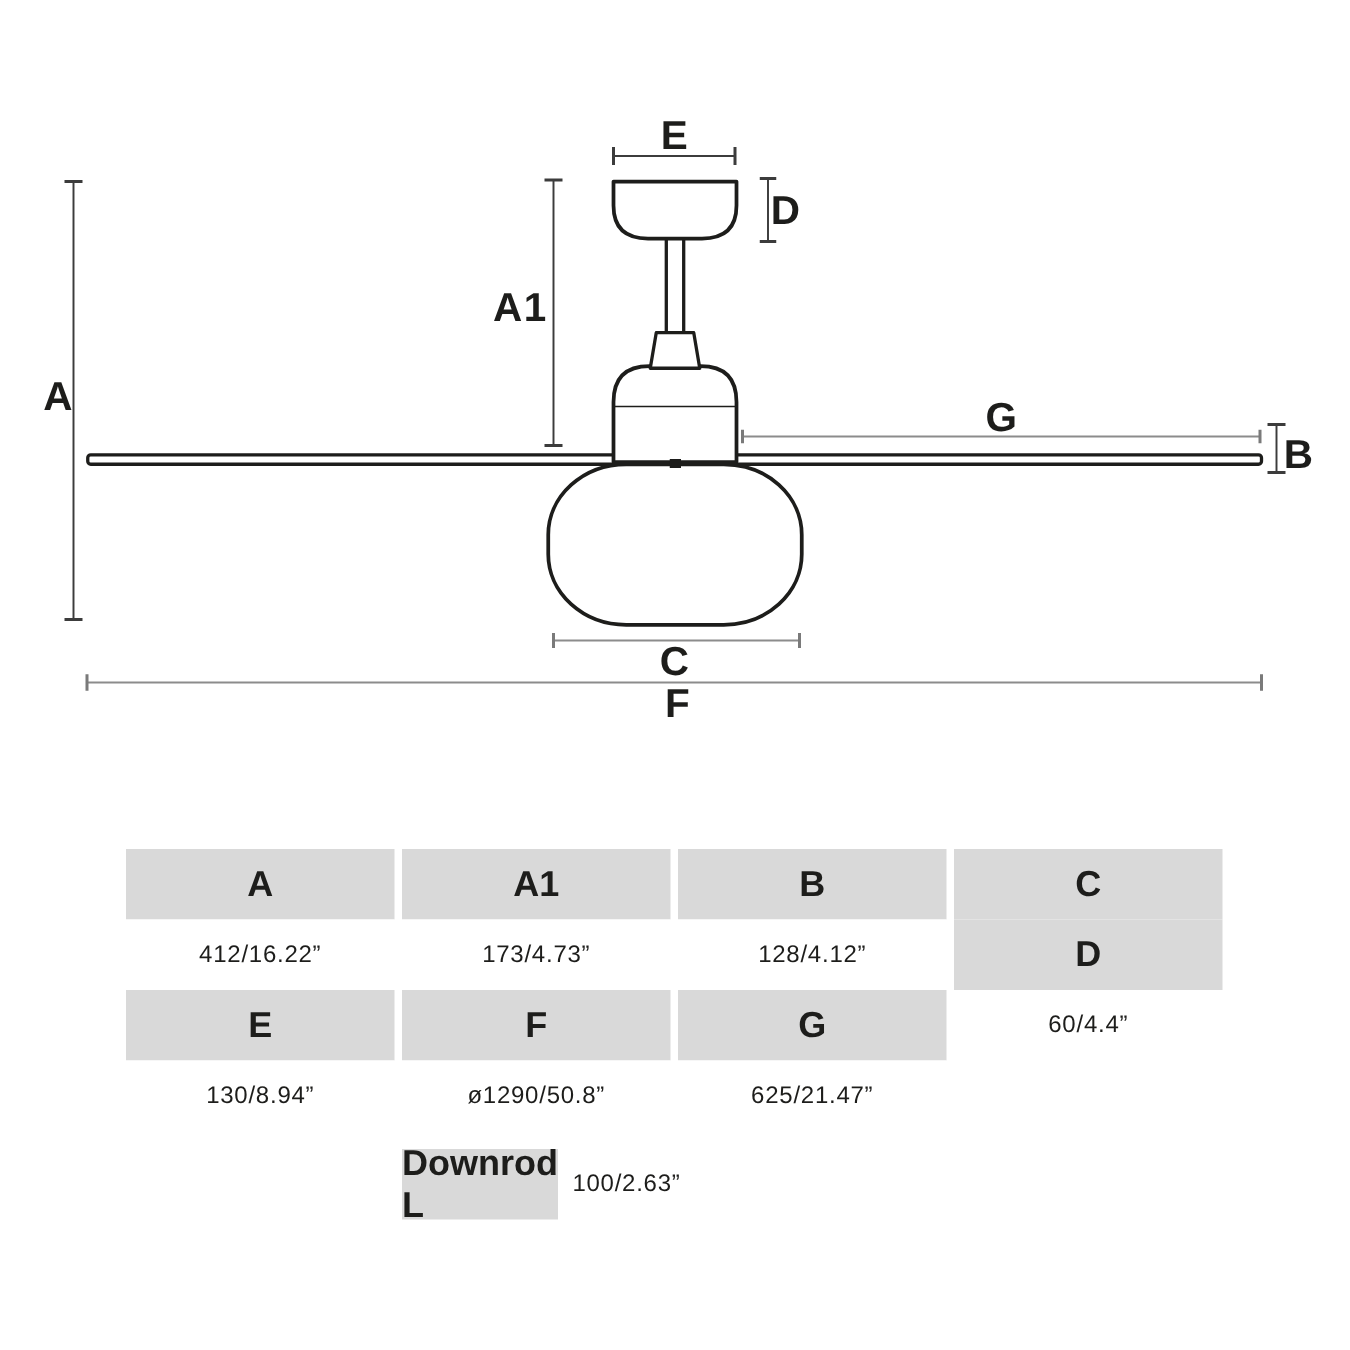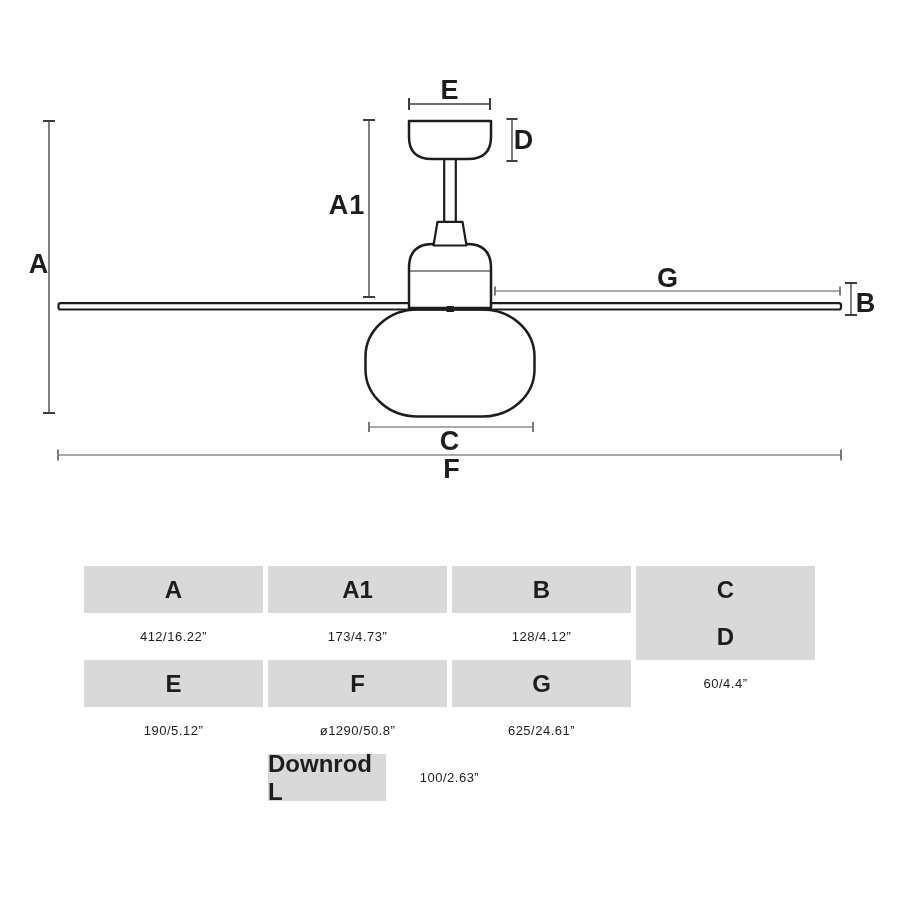--- a/index.html
+++ b/index.html
@@ -80,41 +80,41 @@
     top: 566px;
     width: 731px;
   }
   .tgrid-main {
     display: grid;
     grid-template-columns: repeat(4, 1fr);
     column-gap: 5px;
   }
   .tgrid-downrod {
     display: grid;
-    grid-template-columns: 1fr 1fr 1fr;
+    grid-template-columns: 1fr 1fr 1fr 1fr;
     column-gap: 5px;
     width: 363px;
     margin-left: 184px;
-    margin-top: 0;
+    margin-top: 12px;
   }
   .th {
     height: 47px;
     background: #d9d9d9;
     color: #1d1d1b;
     font-size: 24px;
     font-weight: 700;
     display: flex;
     align-items: center;
     justify-content: center;
   }
   .td {
     height: 47px;
     background: #ffffff;
     color: #1d1d1b;
-    font-size: 13px;
+    font-size: 16px;
     font-weight: 400;
     letter-spacing: 0.5px;
     display: flex;
     align-items: center;
     justify-content: center;
   }
 </style>
 </head>
 <body>
 
@@ -182,23 +182,23 @@
       <div class="td">412/16.22”</div>
       <div class="td">173/4.73”</div>
       <div class="td">128/4.12”</div>
 
       <div class="th">D</div>
       <div class="th">E</div>
       <div class="th">F</div>
       <div class="th">G</div>
 
       <div class="td">60/4.4”</div>
-      <div class="td">190/5.12”</div>
+      <div class="td">130/8.94”</div>
       <div class="td">ø1290/50.8”</div>
-      <div class="td">625/24.61”</div>
+      <div class="td">625/21.47”</div>
     </div>
 
     <div class="tgrid-downrod">
       <div class="th">Downrod L</div>
 
       <div class="td">100/2.63”</div>
     </div>
 
   </div>
 

